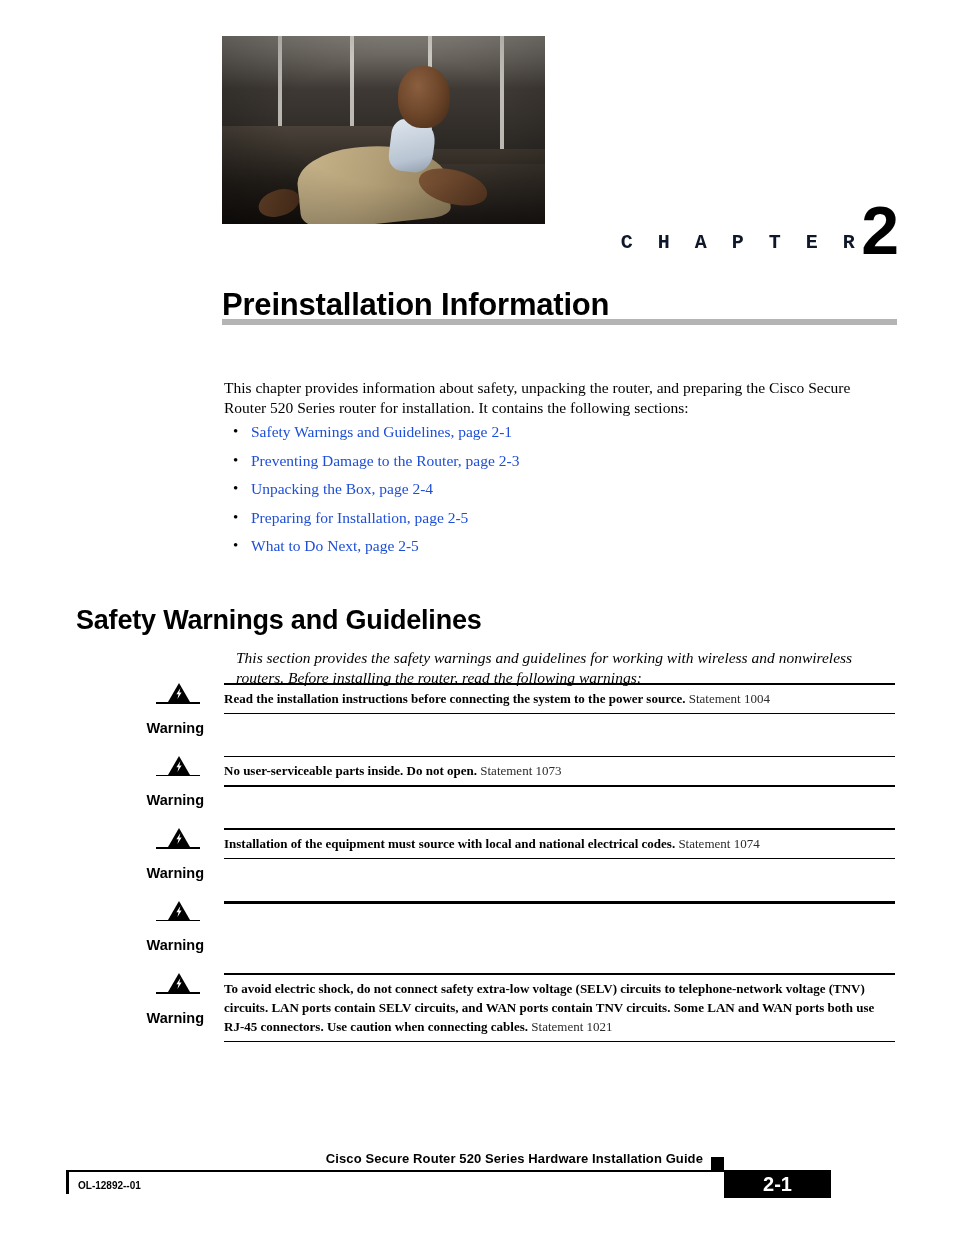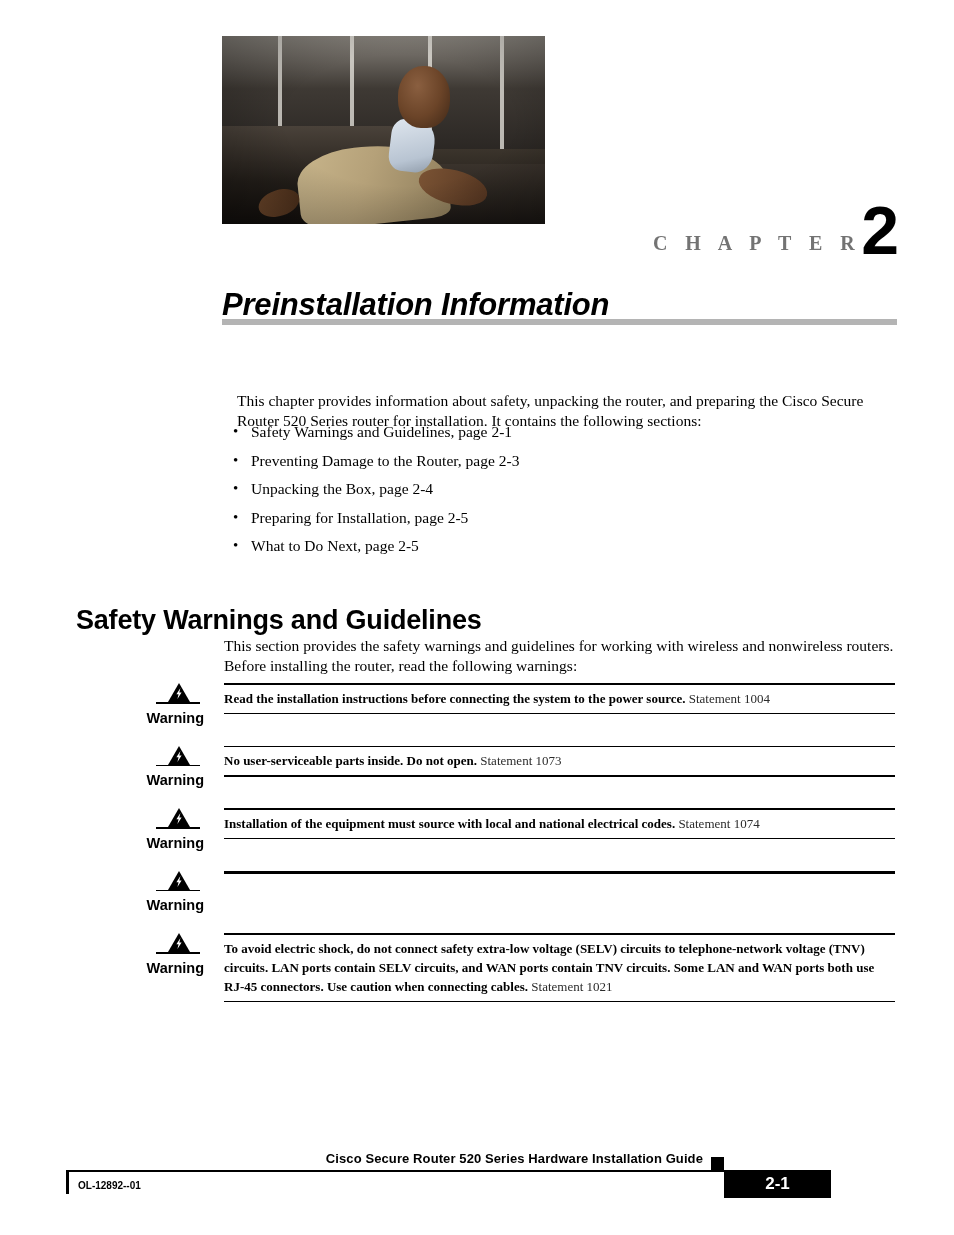--- a/index.html
+++ b/index.html
@@ -127,26 +127,26 @@
   .chapter-label {
     position: absolute;
     right: 0;
     top: 168px;
     display: flex;
     align-items: flex-end;
     justify-content: flex-end;
     line-height: 1;
   }
   .chapter-word {
-    font-family: Liberation Serif, serif;
+    font-family: Liberation Mono, monospace;
     font-weight: bold;
     font-size: 20px;
     letter-spacing: 6.5px;
     padding-bottom: 4px;
-    color: #737373;
+    color: #0f172a;
   }
   .chapter-num {
     font-family: "Liberation Sans Narrow", "Liberation Sans", sans-serif;
     font-weight: bold;
     font-size: 68px;
     line-height: .78;
     letter-spacing: -1px;
     color: #000;
   }
 
@@ -154,41 +154,40 @@
   .chapter-title {
     position: absolute;
     left: 222px;
     top: 266px;
     font-family: "Liberation Sans Narrow", "Liberation Sans", sans-serif;
     font-weight: bold;
     font-size: 31px;
     letter-spacing: -0.2px;
     color: #000;
     white-space: nowrap;
-    font-style: italic;
   }
   .title-rule {
     position: absolute;
     left: 222px;
     top: 319px;
     width: 675px;
     height: 6px;
     background: #b4b4b4;
   }
 
   
   .intro {
     position: absolute;
     left: 224px;
     top: 378px;
     width: 672px;
     font-size: 15.5px;
     line-height: 19.5px;
   }
-  .intro p { margin: 13px; }
+  .intro p { margin: 0; }
 
   .toc {
     position: absolute;
     left: 224px;
     top: 423px;
     width: 672px;
     list-style: none;
     margin: 0;
     padding: 0;
   }
@@ -200,21 +199,21 @@
     line-height: 17px;
   }
   .toc li .bullet {
     position: absolute;
     left: 9px;
     top: 0px;
     color: #000;
     font-size: 15px;
   }
   .toc li a, .toc li .lnk {
-    color: #000000;
+    color: #1d4ed8;
     text-decoration: none;
   }
 
   
   .section-head {
     position: absolute;
     left: 76px;
     top: 583px;
     font-family: "Liberation Sans Narrow", "Liberation Sans", sans-serif;
     font-weight: bold;
@@ -224,21 +223,21 @@
     white-space: nowrap;
   }
   .section-intro {
     position: absolute;
     left: 224px;
     top: 636px;
     width: 672px;
     font-size: 15.5px;
     line-height: 19.5px;
   }
-  .section-intro p { margin: 0; }
+  .section-intro p { margin: 12px; font-style: italic; }
 
   
   .warnings {
     position: absolute;
     left: 0;
     top: 683px;
     width: 954px;
   }
   .warning {
     position: relative;
@@ -267,21 +266,21 @@
     width: 44px;
     height: 1.5px;
     background: #000;
   }
   .warn-label {
     font-family: "Liberation Sans Narrow", "Liberation Sans", sans-serif;
     font-weight: bold;
     font-size: 14.5px;
     line-height: 16px;
     color: #000;
-    margin-top: 6px;
+    margin-top: 16px;
     margin-right: 4px;
   }
   .warn-body {
     flex: 1 1 auto;
     padding-right: 59px;
     box-sizing: border-box;
   }
   .warn-rule-top, .warn-rule-bottom {
     height: 1.5px;
     background: #000;
@@ -363,21 +362,21 @@
   .footer-pagebox {
     position: absolute;
     right: 0;
     bottom: 37px;
     width: 107px;
     height: 28px;
     background: #000;
     color: #fff;
     font-family: "Liberation Sans Narrow", "Liberation Sans", sans-serif;
     font-weight: bold;
-    font-size: 17px;
+    font-size: 20px;
     display: flex;
     align-items: center;
     justify-content: center;
   }
 </style>
 </head>
 <body>
 
 <div class="page">
 

